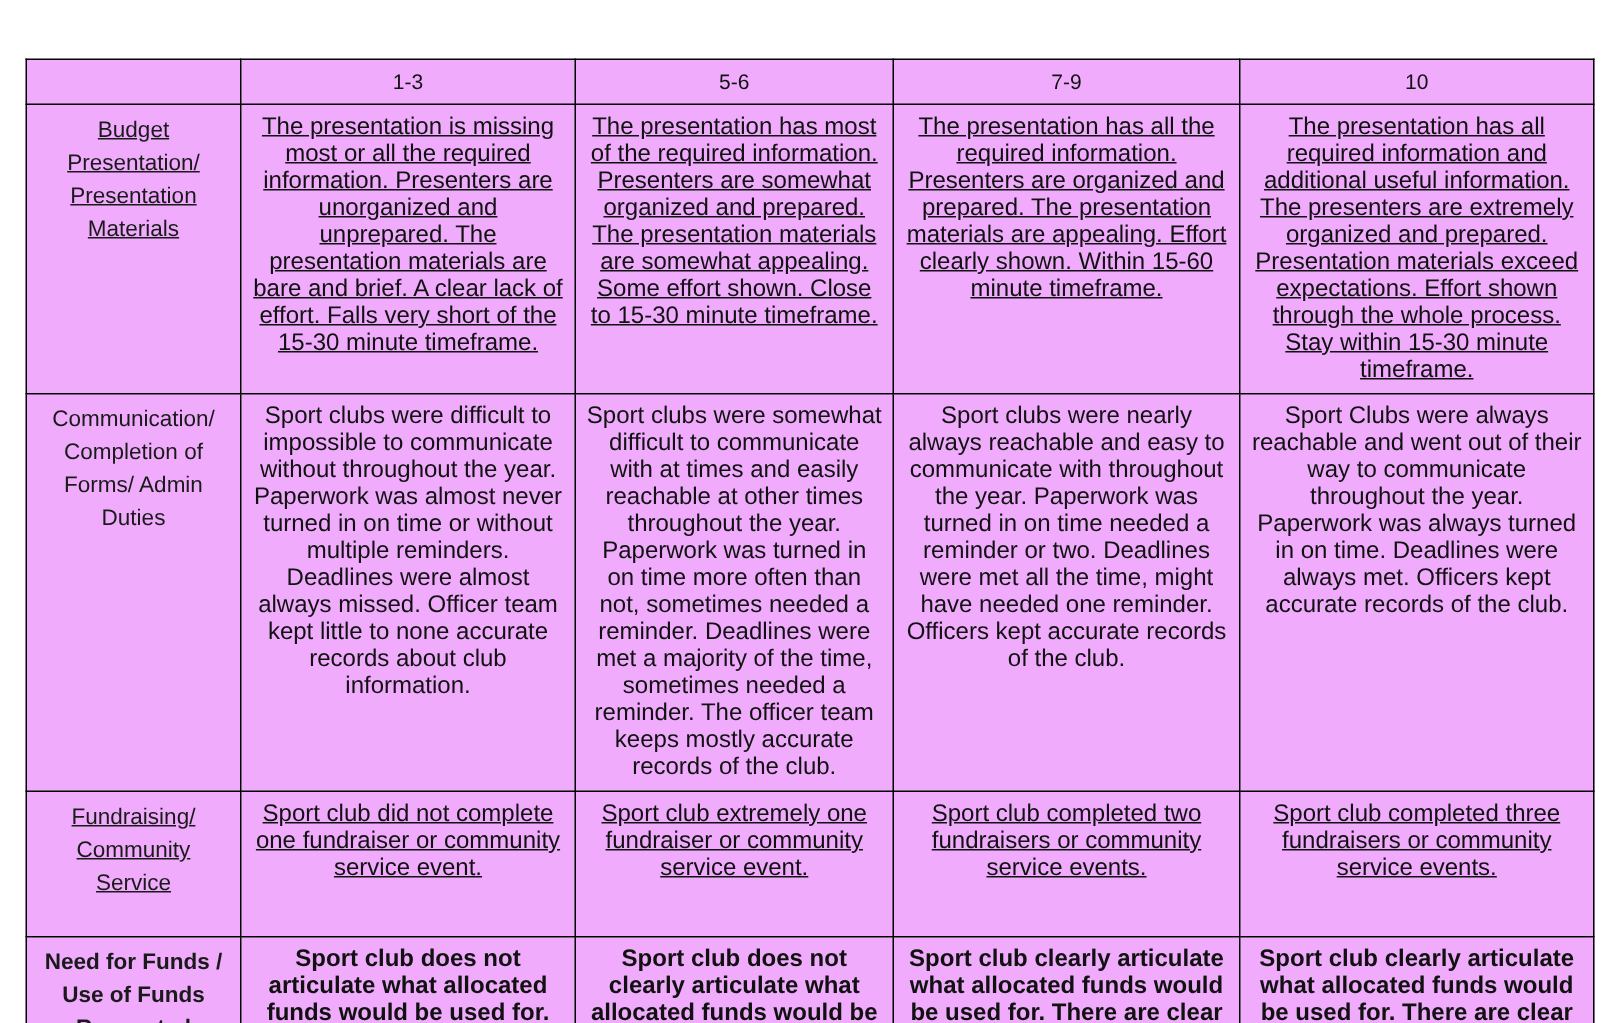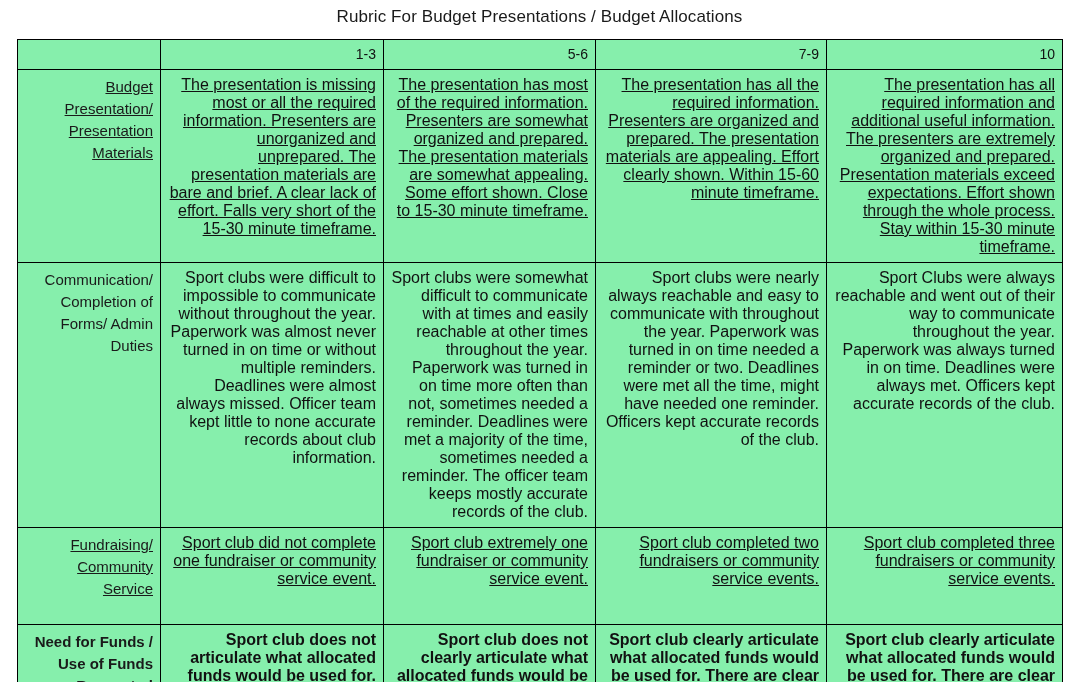--- a/index.html
+++ b/index.html
@@ -36,23 +36,23 @@
   }
   table.rubric {
     border-collapse: collapse;
     table-layout: fixed;
     width: 1045px;
   }
   table.rubric td, table.rubric th {
     border: 1px solid #000000;
     vertical-align: top;
     padding: 6px 7px 6px 7px;
-    text-align: right;
+    text-align: center;
     font-weight: normal;
-    background: #86efac;
+    background: #f0abfc;
   }
   
   col.c-label { width: 143px; }
   col.c-1 { width: 223px; }
   col.c-2 { width: 212px; }
   col.c-3 { width: 231px; }
   col.c-4 { width: 236px; }
 
   thead td, thead th {
     font-size: 14px;
@@ -87,21 +87,20 @@
   table.rubric tr:last-child td {
     border-bottom: 2px solid #a21caf;
     font-weight: bold;
   }
 </style>
 </head>
 <body>
 
 <div class="page">
 
-  <div class="doc-title">Rubric For Budget Presentations / Budget Allocations</div>
 
   <div class="rubric-wrap">
     <table class="rubric">
       <colgroup>
         <col class="c-label">
         <col class="c-1">
         <col class="c-2">
         <col class="c-3">
         <col class="c-4">
       </colgroup>

